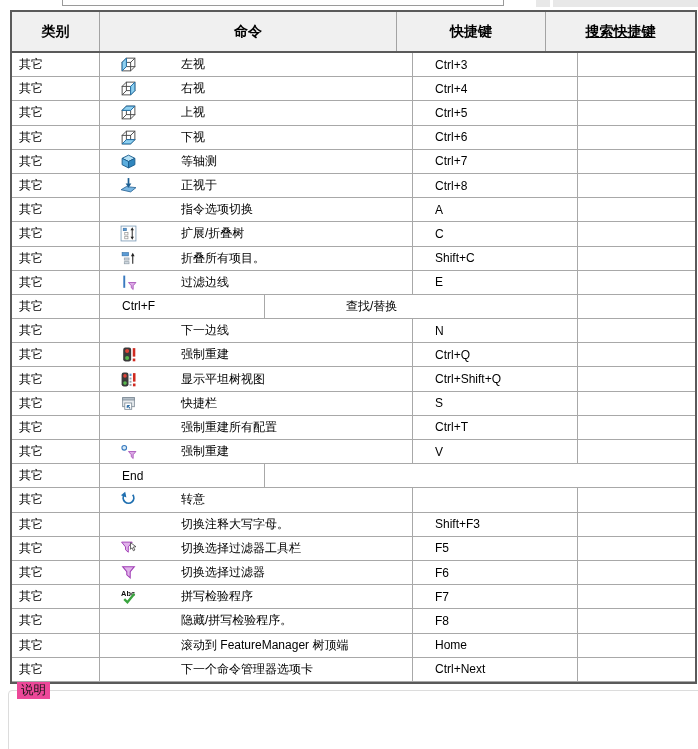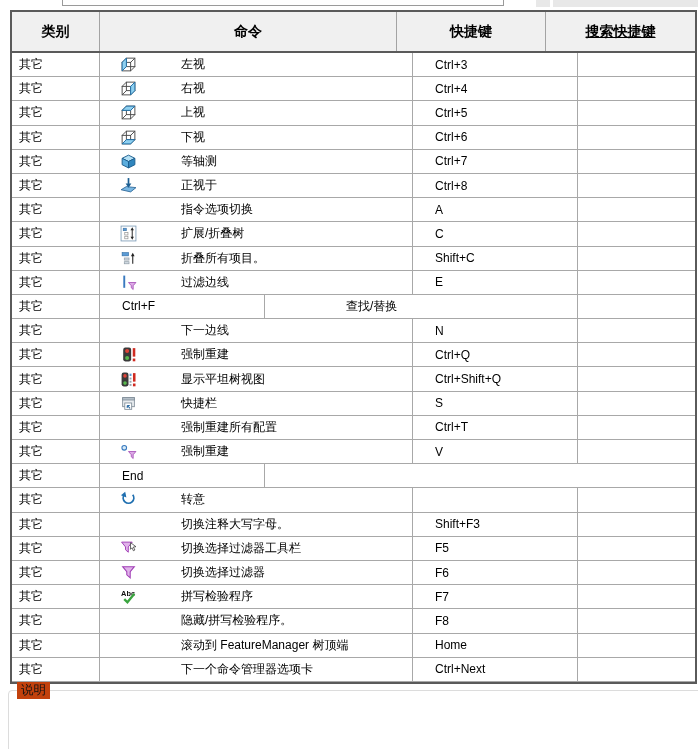--- a/index.html
+++ b/index.html
@@ -46,21 +46,21 @@
   .icon-slot{width:25px;flex:none;display:flex;align-items:center;justify-content:flex-start;padding-left:4px;box-sizing:border-box;}
   .icon-slot svg{display:block;}
   .cmd-label{padding-left:0;margin-left:40px;}
 
   
   .groupbox{
     position:absolute;left:8px;top:690px;width:697px;height:70px;
     border:1px solid #dcdcdc;border-radius:4px;box-sizing:border-box;
   }
   .groupbox-label{
-    position:absolute;left:8px;top:-9px;background:#c2410c;
+    position:absolute;left:8px;top:-9px;background:#ec4899;
     padding:0 4px;font-size:12.5px;color:#111;
   }
 </style>
 </head>
 <body>
 
 <div class="combo-fragment"></div>
 <div class="btn-fragment a"></div>
 <div class="btn-fragment b"></div>
 

